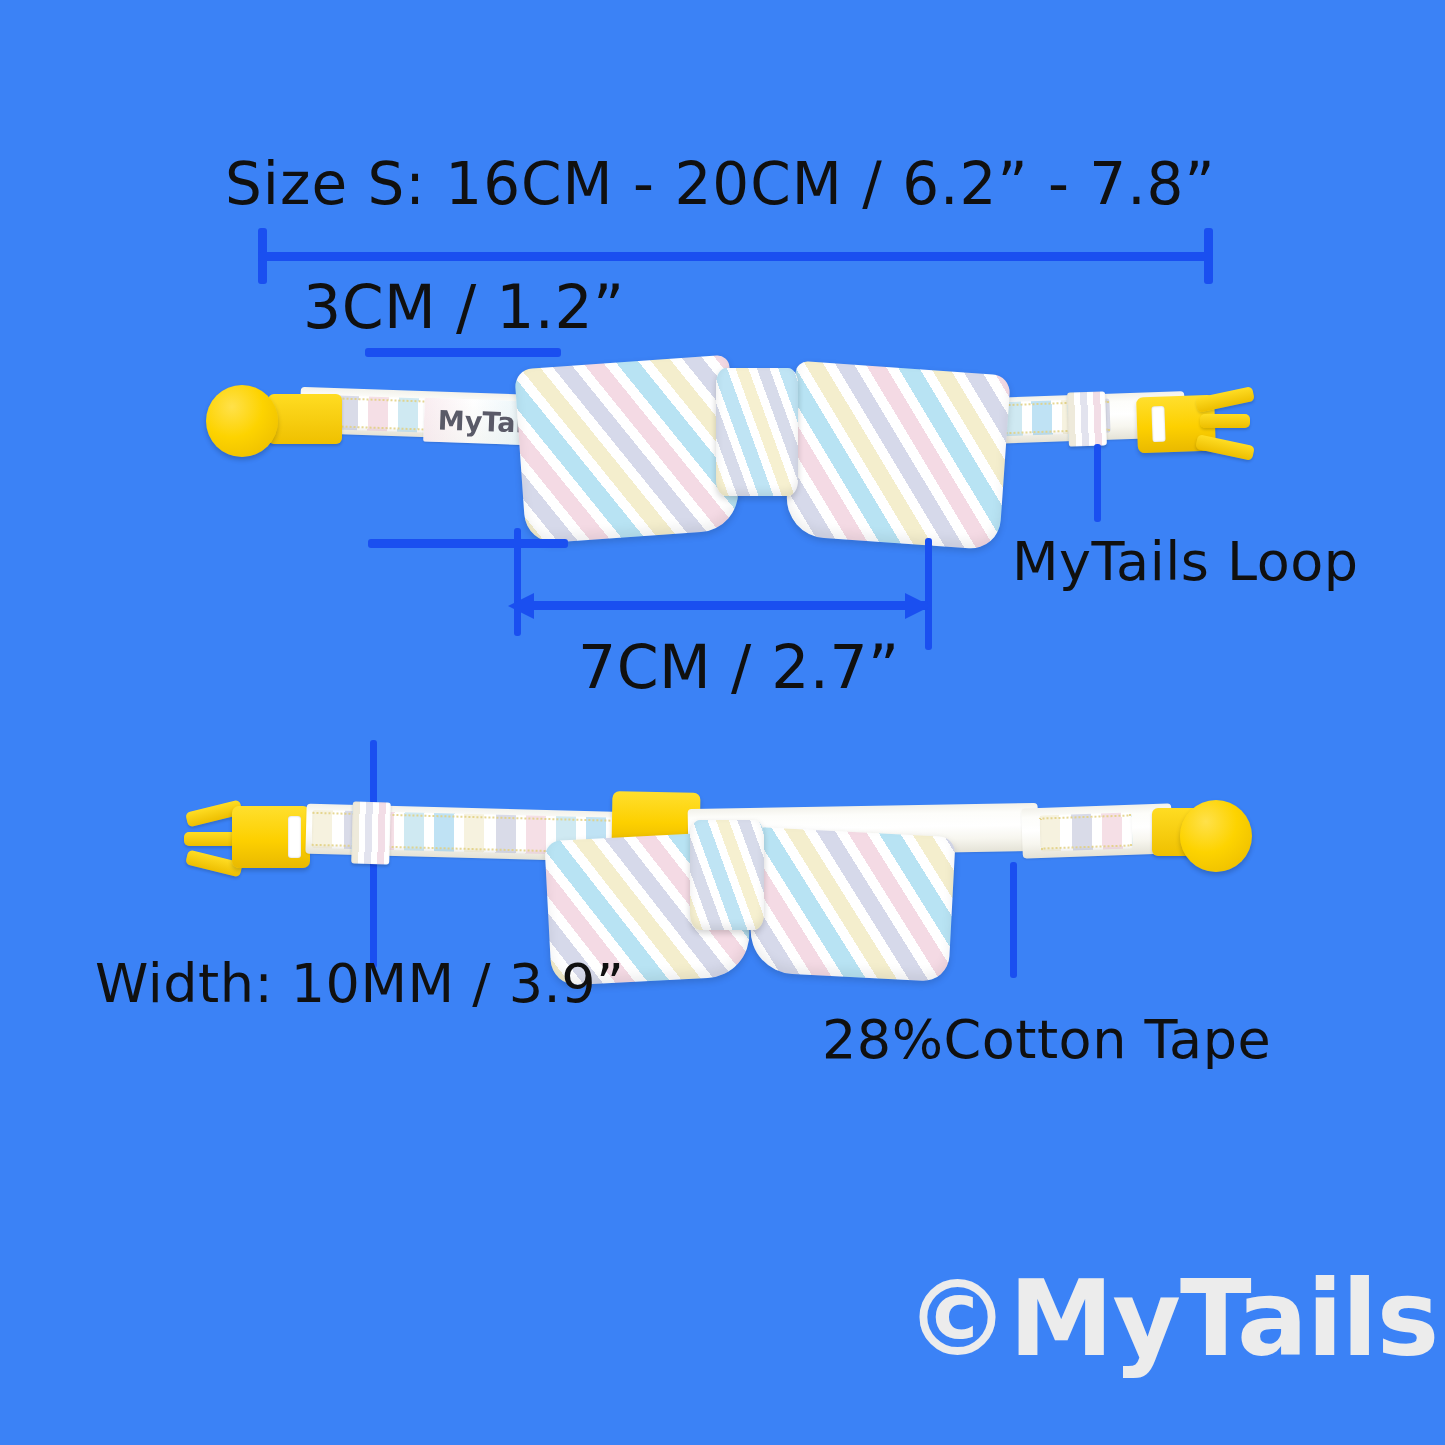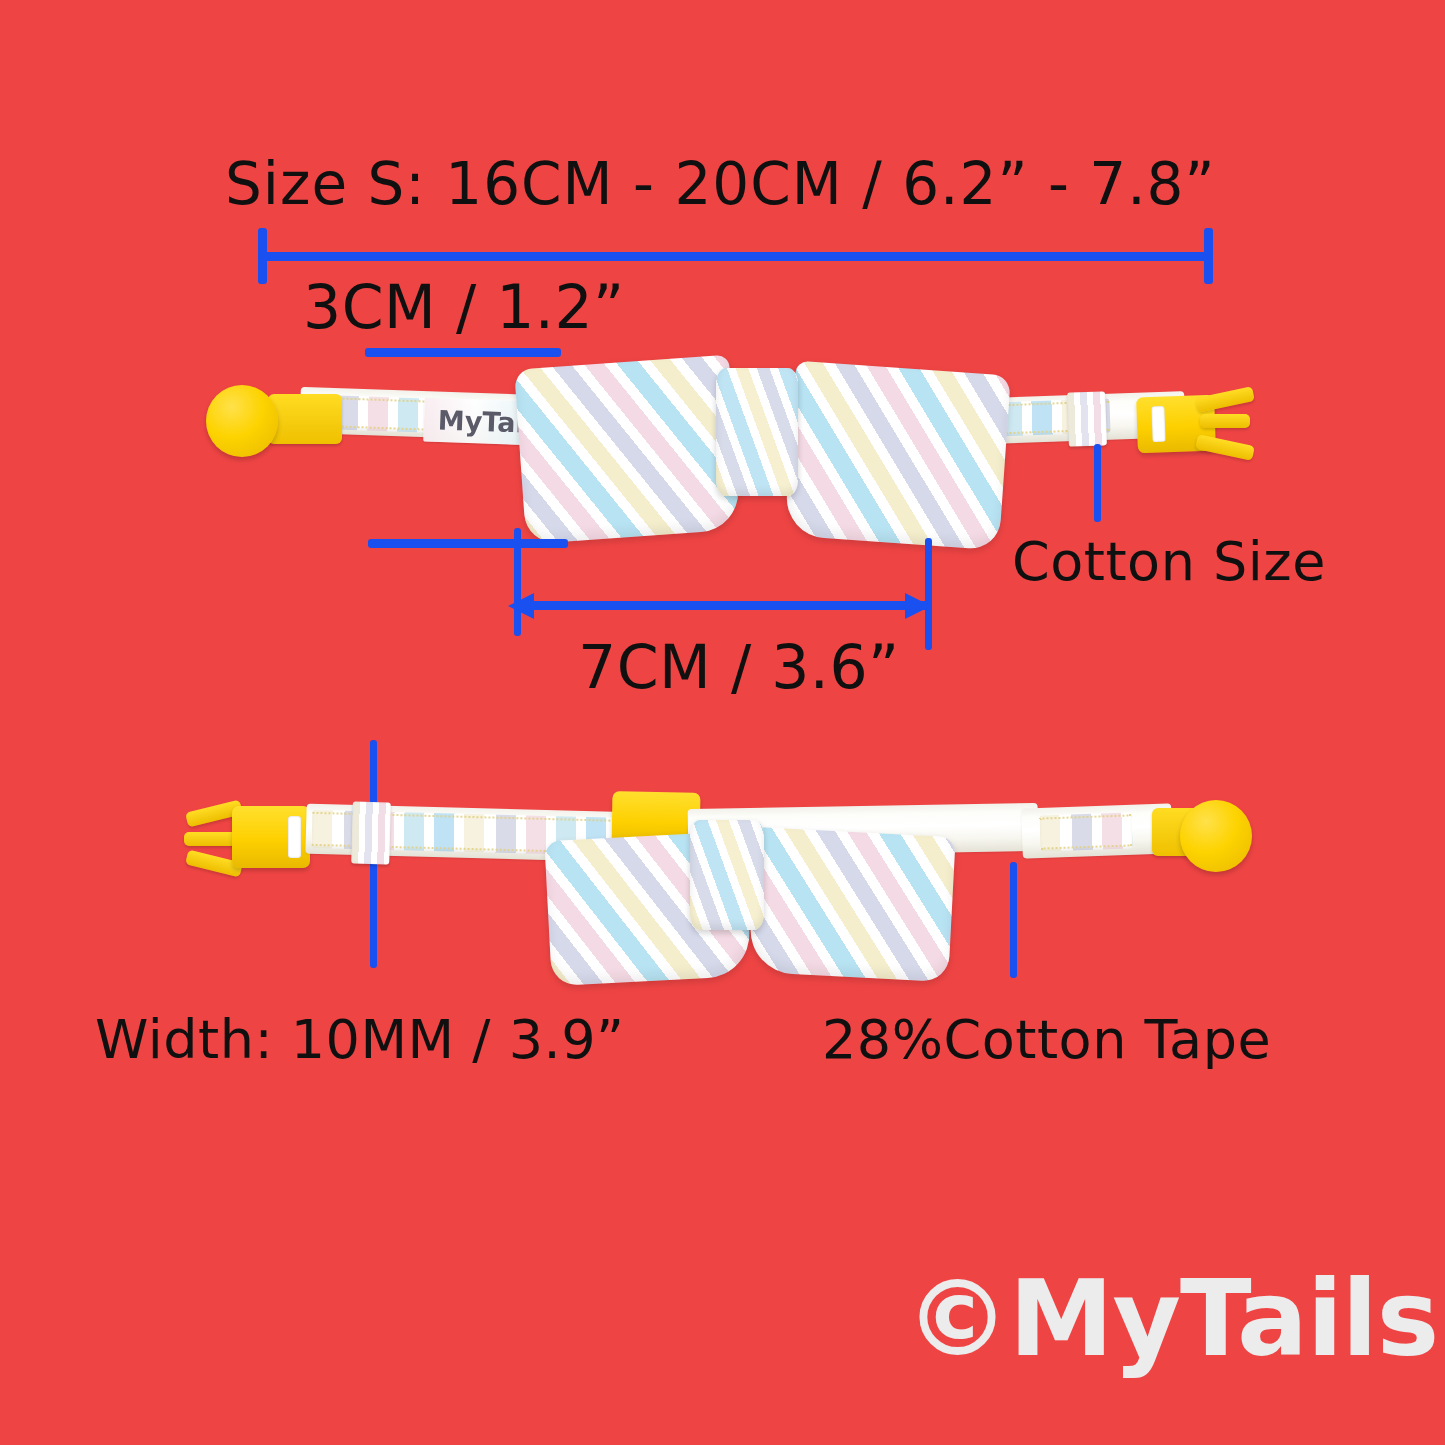--- a/index.html
+++ b/index.html
@@ -7,21 +7,21 @@
     padding: 0;
     background: #ffffff;
   }
   body {
     font-family: "DejaVu Sans", sans-serif;
   }
   #stage {
     position: relative;
     width: 1445px;
     height: 1445px;
-    background: #ef4444;
+    background: #3b82f6;
     overflow: hidden;
   }
 
   
   .anno {
     position: absolute;
     color: #101010;
     font-family: "DejaVu Sans", sans-serif;
     font-weight: 400;
     white-space: nowrap;
@@ -258,35 +258,35 @@
     <div class="bow">
       <div class="bow-wing" style="left:520px; top:362px; width:215px; height:175px;
                   border-radius:18px 12px 40px 30px; transform:rotate(-4deg);"></div>
       <div class="bow-wing" style="left:790px; top:368px; width:215px; height:175px;
                   border-radius:12px 18px 30px 40px; transform:rotate(4deg);"></div>
       <div class="bow-knot" style="left:716px; top:368px; width:82px; height:128px;"></div>
     </div>
   </div>
 
   <div class="bluebar thinv" style="left:1094px; top:444px; height:78px;"></div>
-  <div class="anno lbl-text" style="left:1012px; top:530px;">Cotton Size</div>
+  <div class="anno lbl-text" style="left:1012px; top:530px;">MyTails Loop</div>
 
   <div>
 
     <div class="bluebar hline" style="left:368px; top:539px; width:200px;"></div>
 
     <div class="bluebar thinv" style="left:514px; top:528px; height:108px;"></div>
 
     <div class="bluebar thinv" style="left:925px; top:538px; height:112px;"></div>
 
     <div class="bluebar hline" style="left:516px; top:601px; width:412px;"></div>
     <div class="arrowhead arrow-left" style="left:508px; top:593px;"></div>
     <div class="arrowhead arrow-right" style="left:905px; top:593px;"></div>
   </div>
-  <div class="anno dim-text" style="left:578px; top:632px;">7CM / 3.6”</div>
+  <div class="anno dim-text" style="left:578px; top:632px;">7CM / 2.7”</div>
 
   <div class="bluebar thinv" style="left:370px; top:740px; height:228px;"></div>
 
   <div class="collar">
 
     <div class="prong" style="left:186px; top:806px; width:56px; height:15px; transform:rotate(-14deg);"></div>
     <div class="prong" style="left:186px; top:856px; width:56px; height:15px; transform:rotate(14deg);"></div>
     <div class="prong" style="left:184px; top:832px; width:52px; height:14px;"></div>
     <div class="ybody" style="left:232px; top:806px; width:78px; height:62px;"></div>
     <div class="yslot" style="left:288px; top:816px; width:13px; height:42px;"></div>
@@ -311,19 +311,19 @@
       <div class="bow-wing" style="left:548px; top:836px; width:200px; height:145px;
                   border-radius:16px 10px 44px 26px; transform:rotate(-3deg);"></div>
       <div class="bow-wing" style="left:752px; top:832px; width:200px; height:145px;
                   border-radius:10px 16px 26px 44px; transform:rotate(3deg);"></div>
       <div class="bow-knot" style="left:690px; top:820px; width:74px; height:110px;"></div>
     </div>
   </div>
 
   <div class="bluebar thinv" style="left:1010px; top:862px; height:116px;"></div>
 
-  <div class="anno lbl-text" style="left:95px; top:1008px;">Width: 10MM / 3.9”</div>
+  <div class="anno lbl-text" style="left:95px; top:952px;">Width: 10MM / 3.9”</div>
 
   <div class="anno lbl-text" style="left:822px; top:1008px;">28%Cotton Tape</div>
 
   <div id="watermark" style="left:905px; top:1258px;">©MyTails</div>
 
 </div>
 
 </body></html>

